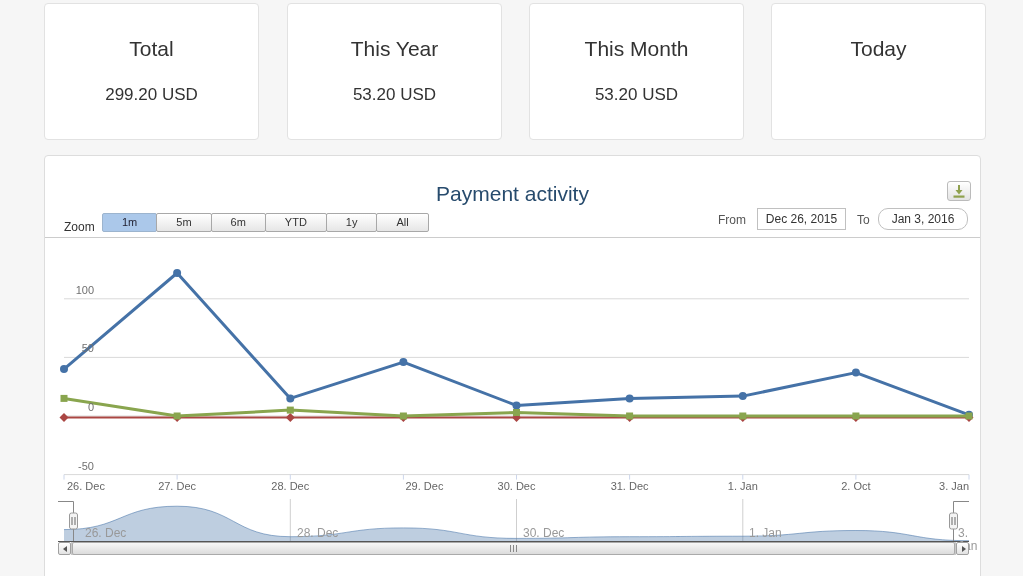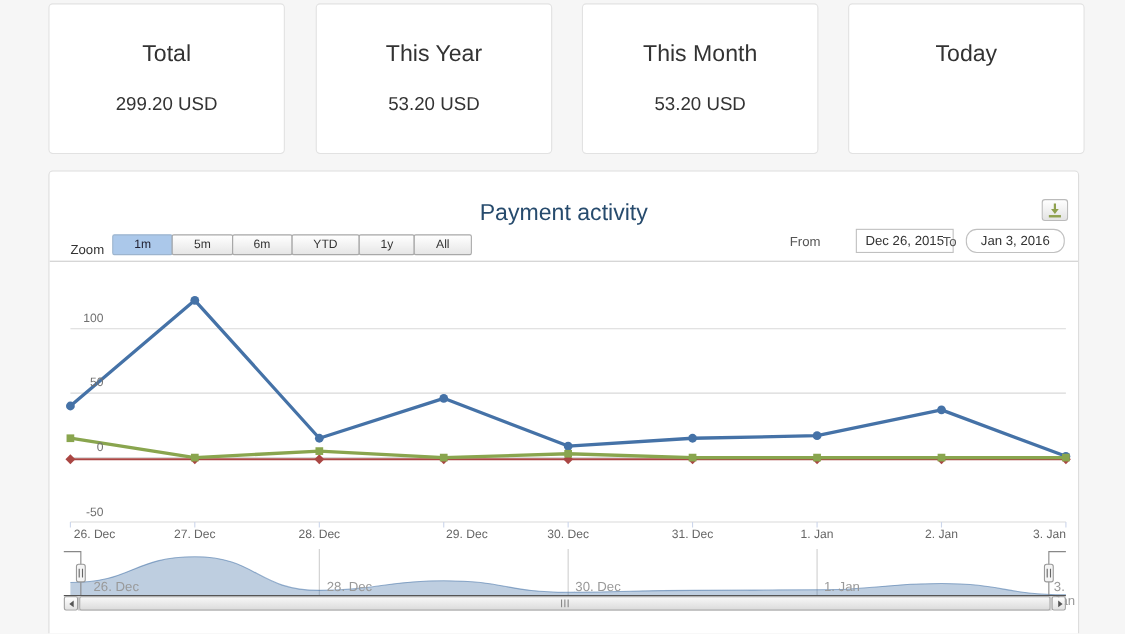--- a/index.html
+++ b/index.html
@@ -88,21 +88,21 @@
     <div class="zoom-buttons" id="zoom-buttons">
         <button class="zoom-btn selected">1m</button>
         <button class="zoom-btn">5m</button>
         <button class="zoom-btn">6m</button>
         <button class="zoom-btn">YTD</button>
         <button class="zoom-btn">1y</button>
         <button class="zoom-btn">All</button>
       </div>
 
     <span class="range" style="left:673px">From</span>
-    <input class="date-input" style="left: 712px; width: 89px; margin-left: 21px;" value="Dec 26, 2015">
+    <input class="date-input" style="left: 712px; width: 89px;" value="Dec 26, 2015">
     <span class="range" style="left:812px">To</span>
     <input class="date-input" style="left: 833px; width: 90px; border-radius: 10px;" value="Jan 3, 2016">
 
     <div class="separator"></div>
 
     <svg id="chart-svg" width="937" height="421">
         <g>
           <line x1="19" x2="924" y1="142.8" y2="142.8" stroke="#d9d9d9" stroke-width="1"></line>
           <line x1="19" x2="924" y1="201.4" y2="201.4" stroke="#d9d9d9" stroke-width="1"></line>
           <line x1="19" x2="924" y1="260" y2="260" stroke="#d9d9d9" stroke-width="1"></line>
@@ -179,21 +179,21 @@
         <div class="ylab" style="left: 0px; top: 186.4px; width: 49px;">50</div>
         <div class="ylab" style="left: 0px; top: 245px; width: 49px;">0</div>
         <div class="ylab" style="left: 0px; top: 303.6px; width: 49px;">-50</div>
         <div class="xlab" style="left: 22px;">26. Dec</div>
         <div class="xlab" style="left: 92.1px; width: 80px; text-align: center;">27. Dec</div>
         <div class="xlab" style="left: 205.3px; width: 80px; text-align: center;">28. Dec</div>
         <div class="xlab" style="left: 318.4px; width: 80px; text-align: right;">29. Dec</div>
         <div class="xlab" style="left: 431.5px; width: 80px; text-align: center;">30. Dec</div>
         <div class="xlab" style="left: 544.6px; width: 80px; text-align: center;">31. Dec</div>
         <div class="xlab" style="left: 657.8px; width: 80px; text-align: center;">1. Jan</div>
-        <div class="xlab" style="left: 770.9px; width: 80px; text-align: center;">2. Jan</div>
+        <div class="xlab" style="left: 770.9px; width: 80px; text-align: center;">2. Oct</div>
         <div class="xlab" style="left: 864px; width: 60px; text-align: right;">3. Jan</div>
         <div class="navlab" style="left: 40px;">26. Dec</div>
         <div class="navlab" style="left: 252px;">28. Dec</div>
         <div class="navlab" style="left: 478px;">30. Dec</div>
         <div class="navlab" style="left: 704px;">1. Jan</div>
         <div class="navlab" style="left: 913px;">3. Jan</div>
       </div>
 
     <div class="scrollbar">
       <div class="sb-track"></div>

